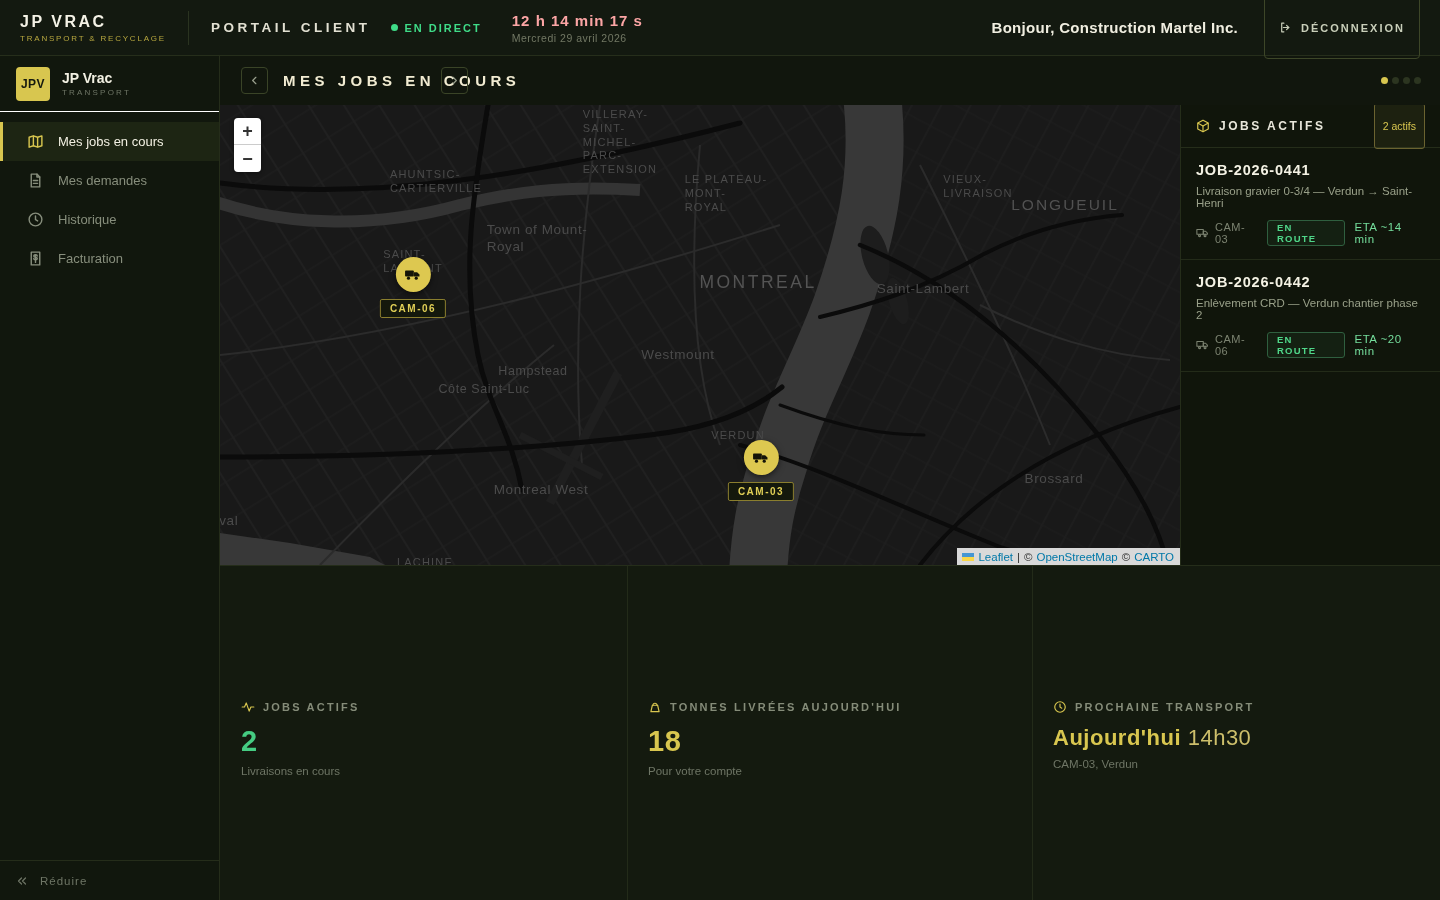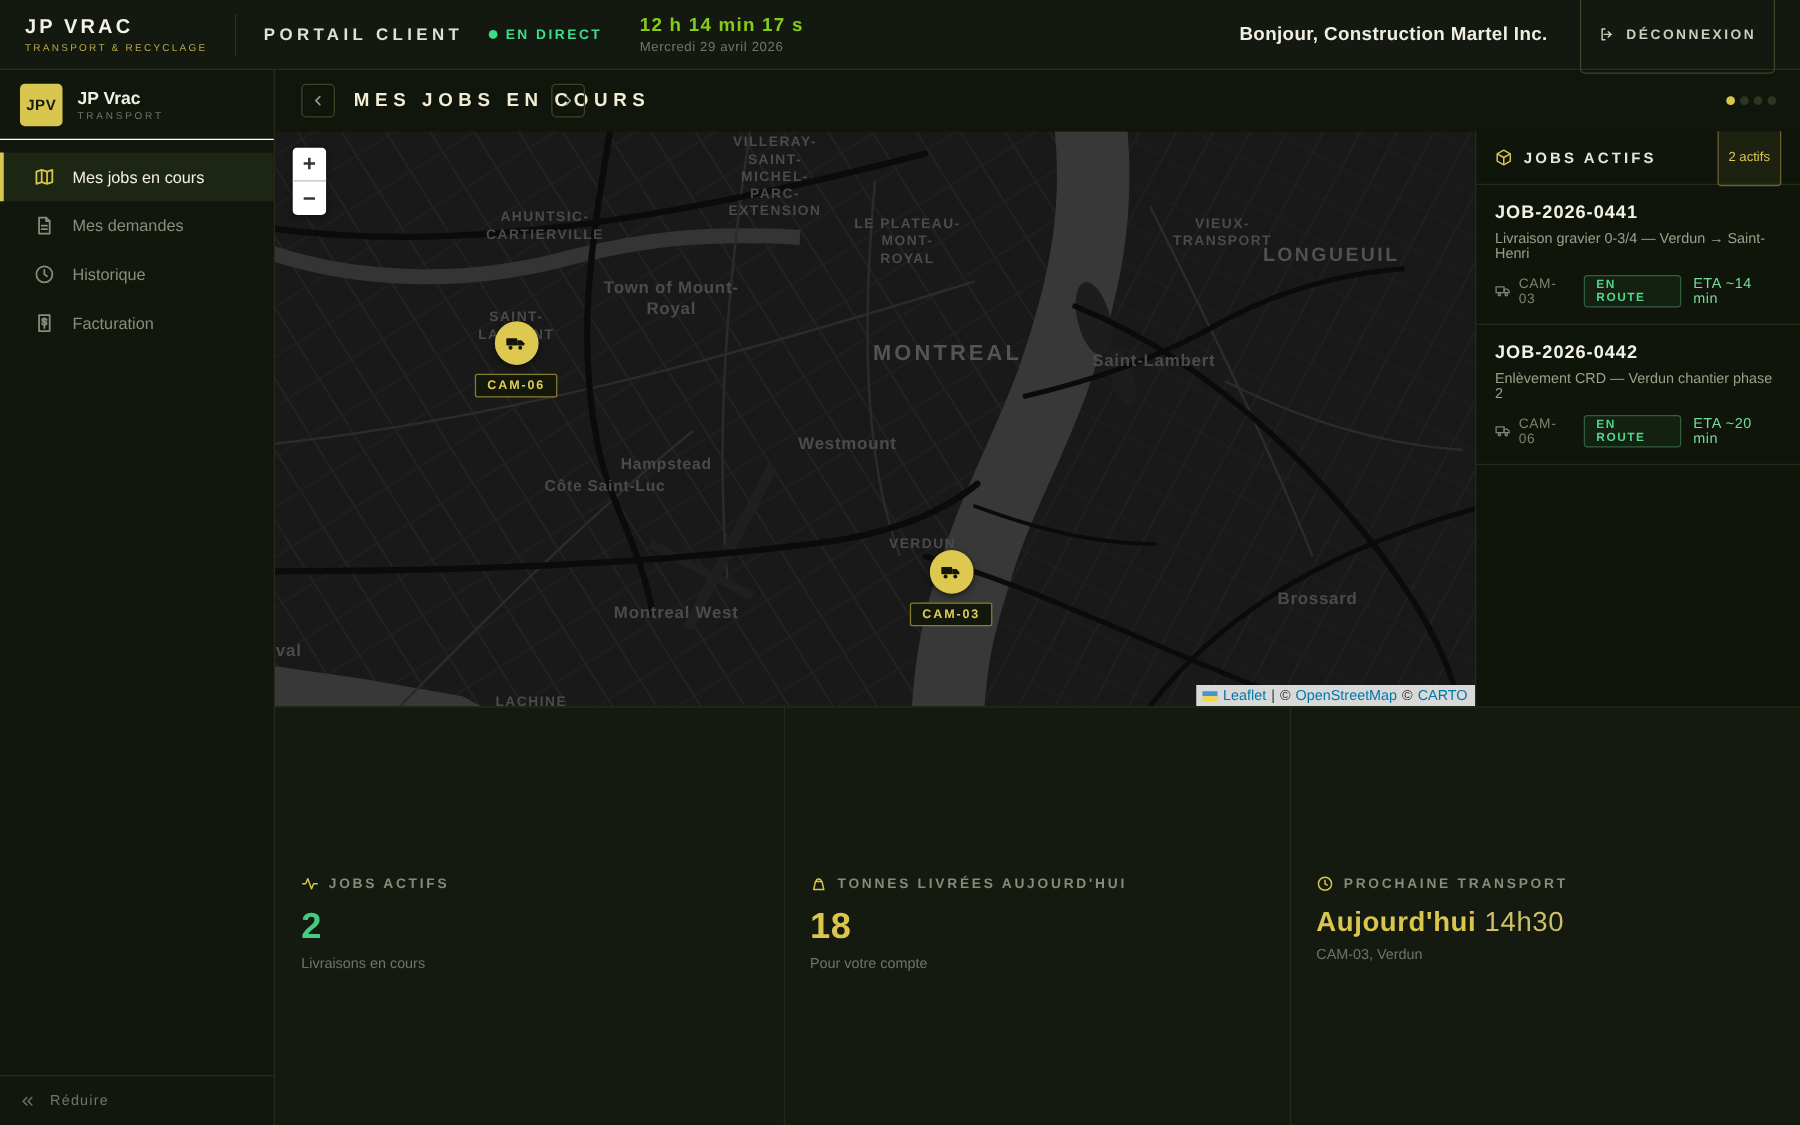--- a/index.html
+++ b/index.html
@@ -12,21 +12,21 @@
             border-bottom:1px solid #262e1b; display:flex; align-items:center; z-index:50; }
   .brand { width:188px; padding-left:20px; }
   .brand-name { font-size:16px; font-weight:bold; letter-spacing:2.5px; color:#f4f2e6; }
   .brand-tag { font-size:8px; letter-spacing:1.8px; color:#b7a73f; margin-top:3px; }
   .hdr-divider { width:1px; height:34px; background:#2a3320; }
   .portal-label { margin-left:22px; font-size:13.5px; font-weight:bold; letter-spacing:3.5px; color:#e2e0d2; }
   .live { margin-left:20px; display:flex; align-items:center; gap:7px; }
   .live-dot { width:7px; height:7px; border-radius:50%; background:#3fdc88; }
   .live-label { font-size:11px; font-weight:bold; letter-spacing:2px; color:#3fdc88; }
   .clock-block { margin-left:30px; }
-  .clock-time { font-size:15px; font-weight:bold; color:#84cc16; letter-spacing:1px; }
+  .clock-time { font-size:15px; font-weight:bold; color:#fca5a5; letter-spacing:1px; }
   .clock-date { font-size:10.5px; color:#727864; margin-top:3px; letter-spacing:.5px; }
   .hdr-spacer { flex:1; }
   .greeting { font-size:15px; font-weight:bold; color:#f0eee0; letter-spacing:.3px; }
   .logout-btn { margin:0 20px 0 26px; display:flex; align-items:center; gap:9px; border:1px solid #3d4628;
                 border-radius:4px; padding:24px 14px; background:transparent; color:#c9cfba; cursor:pointer;
                 font-size:11px; font-weight:bold; letter-spacing:2px; font-family:inherit; }
   .logout-btn svg { width:13px; height:13px; }
 
   
   .sidebar { position:absolute; left:0; top:56px; width:220px; height:844px; background:#11170d;
@@ -53,21 +53,21 @@
            background:transparent; color:#9aa08e; display:flex; align-items:center; justify-content:center; cursor:pointer; }
   .navsq svg { width:11px; height:11px; }
   .navsq.prev { left:21px; } .navsq.next { left:221px; }
   .view-title { position:absolute; left:63px; top:16px; font-size:15px; font-weight:bold; letter-spacing:4.5px; color:#f2ecd2; }
   .dots { position:absolute; right:19px; top:21px; display:flex; gap:4px; }
   .dot { width:7px; height:7px; border-radius:50%; background:#2c3520; cursor:pointer; }
   .dot.active { background:#d8c64f; }
 
   
   .map { position:absolute; left:220px; top:105px; width:960px; height:460px; background:#191919; overflow:hidden; z-index:10; }
-  .map-label { position:absolute; transform:translateX(-50%); text-align:center; color:#4b4b4b; font-weight:bold;
+  .map-label { position:absolute; transform:translateX(-50%); text-align:left; color:#4b4b4b; font-weight:normal;
                white-space:pre-line; line-height:1.25; letter-spacing:1.2px; pointer-events:none; }
   .map-label.small-caps { font-size:11px; }
   .map-label.city { letter-spacing:.6px; }
   .marker { position:absolute; transform:translateX(-50%); display:flex; flex-direction:column; align-items:center; z-index:5; cursor:pointer; }
   .marker-circle { width:35px; height:35px; border-radius:50%; background:#ddc850; display:flex; align-items:center;
                    justify-content:center; box-shadow:0 2px 6px rgba(0,0,0,.55); }
   .marker-circle svg { width:19px; height:19px; }
   .marker-tag { margin-top:7px; background:#14180c; border:1px solid #8a7e2e; border-radius:2px; padding:3px 9px;
                 color:#e0cf56; font-size:10px; font-weight:bold; letter-spacing:1.5px; }
   .zoomctl { position:absolute; left:14px; top:13px; width:27px; border-radius:4px; overflow:hidden;
@@ -300,21 +300,21 @@
 CARTIERVILLE</div>
   <div class="map-label small-caps" style="left:400px; top:3px;">VILLERAY-
 SAINT-
 MICHEL-
 PARC-
 EXTENSION</div>
   <div class="map-label small-caps" style="left:506px; top:68px;">LE PLATEAU-
 MONT-
 ROYAL</div>
   <div class="map-label small-caps" style="left:758px; top:68px;">VIEUX-
-TRANSPORT</div>
+LIVRAISON</div>
   <div class="map-label" style="left:845px; top:90px; font-size:15.5px; letter-spacing:2px; color:#515151;">LONGUEUIL</div>
   <div class="map-label city" style="left:317px; top:117px; font-size:13.5px;">Town of Mount-
 Royal</div>
   <div class="map-label" style="left:538px; top:167px; font-size:17.5px; letter-spacing:2.5px; color:#545454;">MONTREAL</div>
   <div class="map-label city" style="left:703px; top:176px; font-size:13.5px;">Saint-Lambert</div>
   <div class="map-label city" style="left:458px; top:242px; font-size:13.5px;">Westmount</div>
   <div class="map-label small-caps" style="left:193px; top:143px;">SAINT-
 LAURENT</div>
   <div class="map-label city" style="left:313px; top:259px; font-size:12.5px;">Hampstead</div>
   <div class="map-label city" style="left:264px; top:277px; font-size:12.5px;">Côte Saint-Luc</div>

